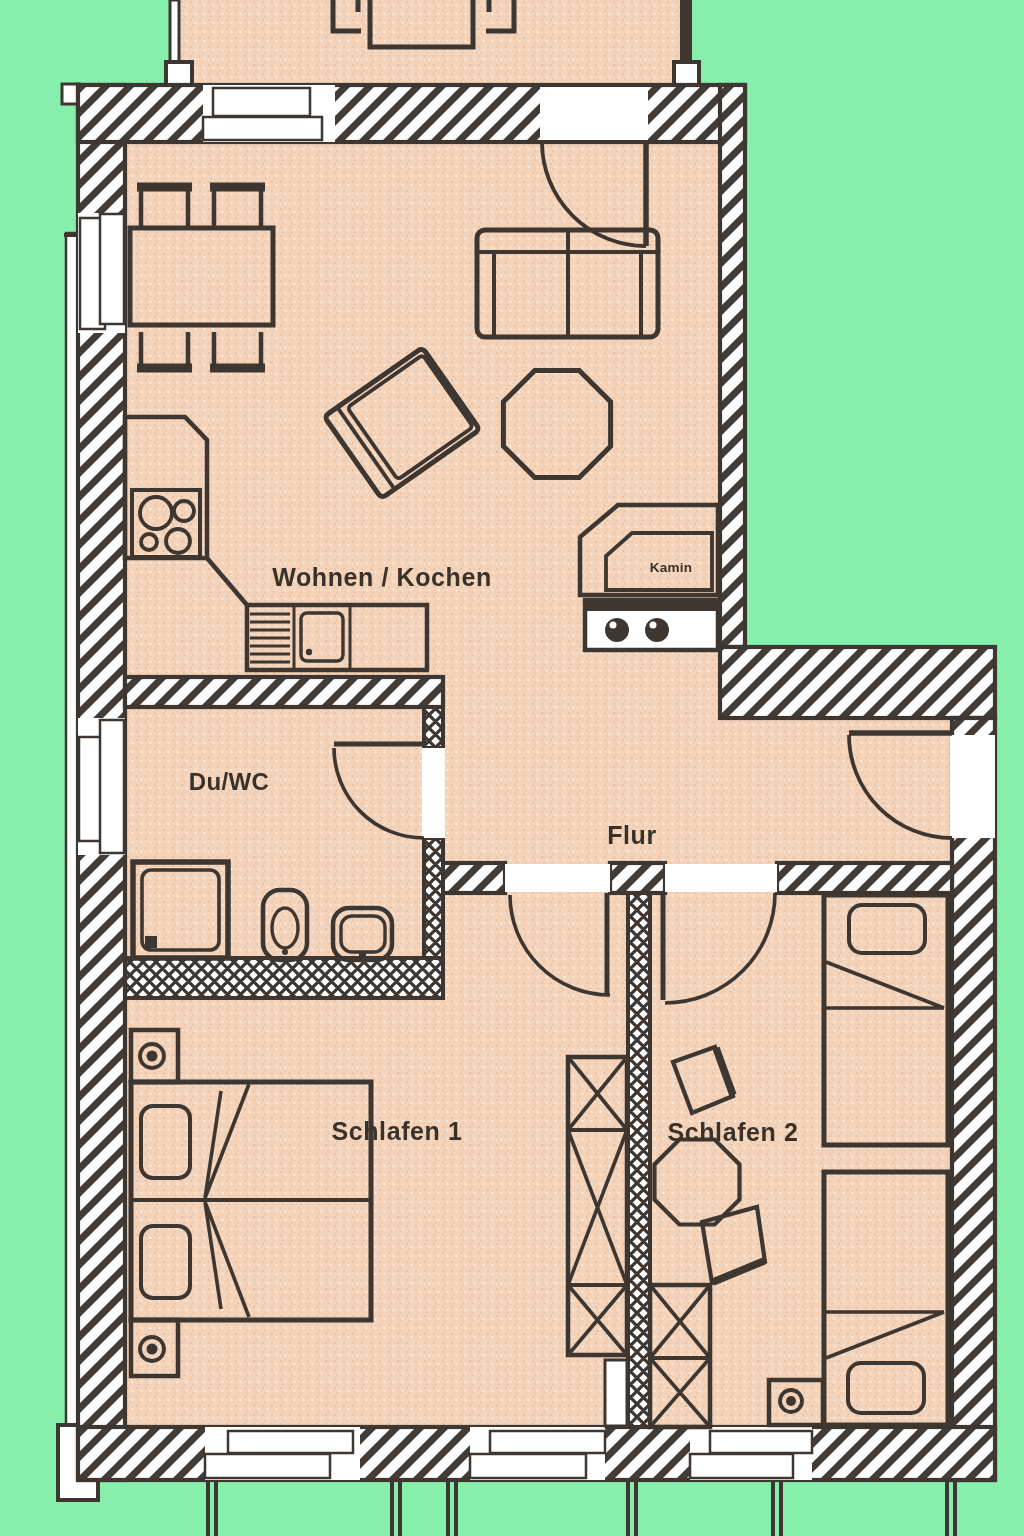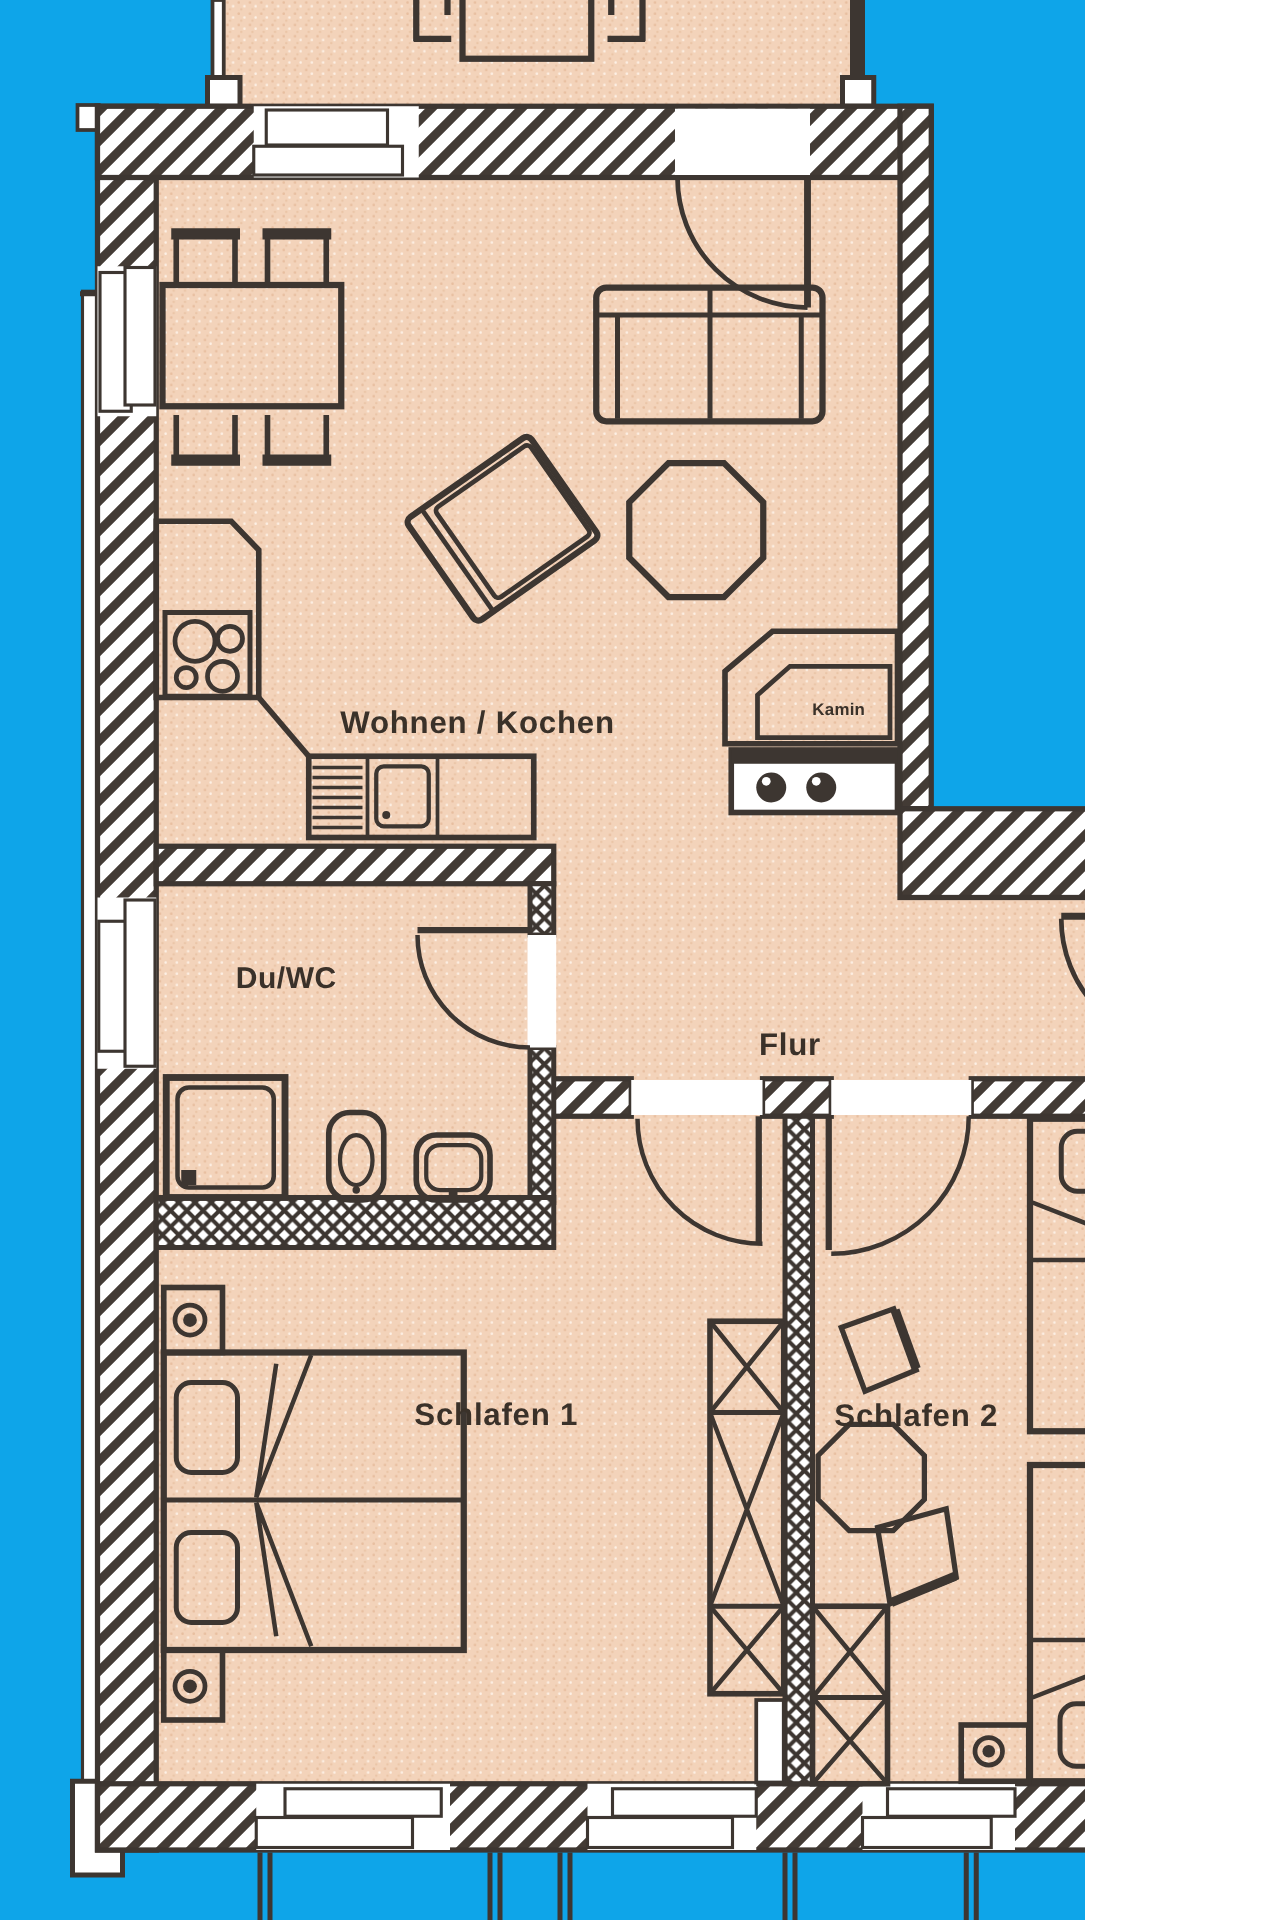--- a/index.html
+++ b/index.html
@@ -1,16 +1,16 @@
 <!DOCTYPE html>
 <html><head>
 <meta charset="utf-8">
 <style>
   html,body{margin:0;padding:0;background:#ffffff;}
-  .page{position:relative;width:868px;height:1536px;background:#0ea5e9;overflow:hidden;
+  .page{position:relative;width:1024px;height:1536px;background:#86efac;overflow:hidden;
         font-family:"Liberation Sans",sans-serif;}
   svg{position:absolute;left:0;top:0;}
   .o{stroke:#3d3631;fill:none;stroke-linecap:butt;stroke-linejoin:miter;}
   .w55{stroke-width:5.5}.w5{stroke-width:5}.w45{stroke-width:4.5}.w42{stroke-width:4.2}
   .w4{stroke-width:4}.w38{stroke-width:3.8}.w36{stroke-width:3.6}.w34{stroke-width:3.4}
   .w3{stroke-width:3}.w28{stroke-width:2.8}.w25{stroke-width:2.5}.w7{stroke-width:7.5}.w9{stroke-width:9}
   .fw{fill:#ffffff}.fd{fill:#3d3631}
   .hatch{fill:url(#hatch);stroke:#3d3631;stroke-width:4.2}
   .xh{fill:url(#xhatch);stroke:#3d3631;stroke-width:4}
   .floor{fill:url(#floorTex)}

